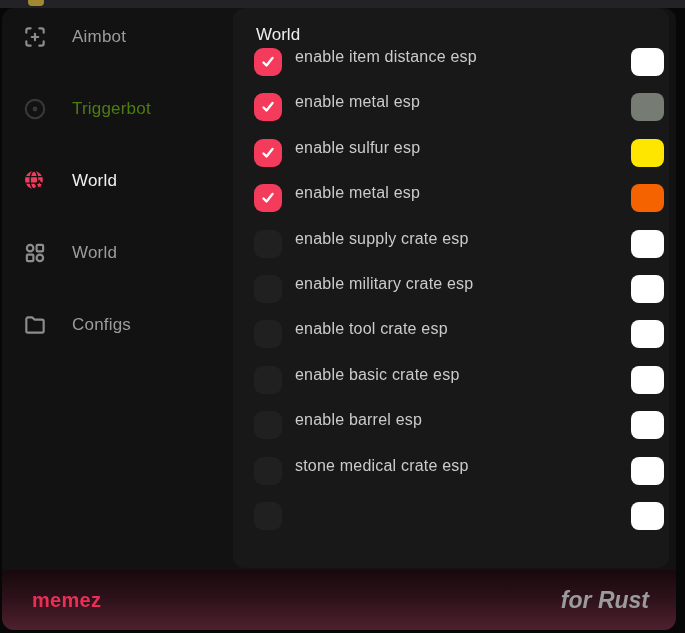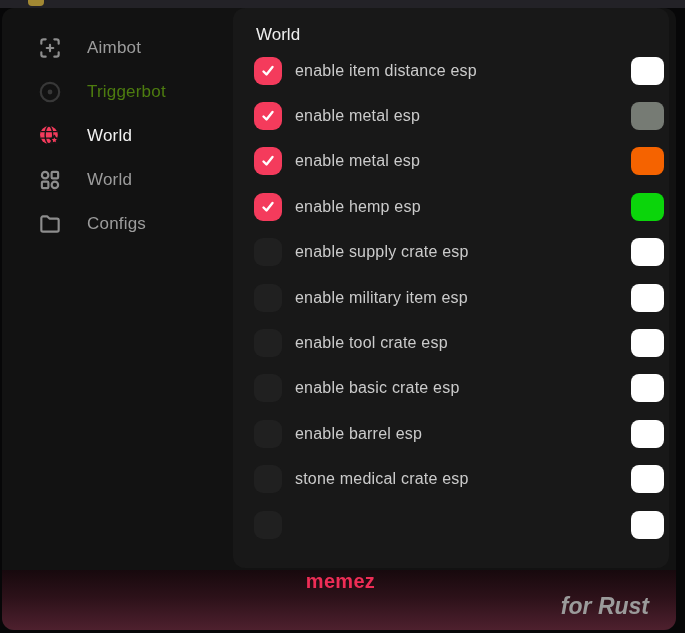--- a/index.html
+++ b/index.html
@@ -11,50 +11,50 @@
   }
   .top-strip{position:absolute;left:0;top:0;width:685px;height:8px;background:#232227;}
   .top-artifact{position:absolute;left:28px;top:0;width:16px;height:6px;border-radius:0 0 4px 4px;background:#b99a36;opacity:.85;}
 
   .app-window{
     position:absolute;left:2px;top:8px;width:674px;height:622px;
     background:#121212;border-radius:12px;overflow:hidden;
   }
 
   
-  .sidebar{position:absolute;left:15px;top:0;width:231px;height:560px;padding-top:20px;display:flex;flex-direction:column;gap:4px;}
+  .sidebar{position:absolute;left:0;top:0;width:231px;height:560px;padding-top:9px;display:flex;flex-direction:column;gap:32px;}
   .side-item{height:40px;display:flex;align-items:center;padding-left:20px;cursor:pointer;}
   .side-item .icn{width:26px;height:26px;flex:0 0 26px;display:flex;align-items:center;justify-content:center;}
   .side-item .icn svg{width:26px;height:26px;}
   .side-item .lbl{margin-left:24px;font-size:17px;color:#9c9c9c;letter-spacing:.2px;}
   .side-item.dim .lbl{color:#4d7c0f;}
   .side-item.active .lbl{color:#f1f1f1;font-weight:400;}
 
   
   .panel{
     position:absolute;left:231px;top:0;width:436px;height:560px;
     background:#181818;border-radius:12px;overflow:hidden;
   }
   .panel-title{padding:15px 0 0 23px;font-size:17px;line-height:24px;color:#ededed;font-weight:400;}
   .rows{margin-top:1px;}
-  .esp-row{height:45.4px;display:flex;align-items:center;padding:0 5px 0 21px;}
+  .esp-row{height:45.4px;display:flex;align-items:flex-start;padding:0 5px 0 21px;}
   .cbox{
     width:28px;height:28px;border-radius:9px;background:#202020;flex:0 0 28px;
     display:flex;align-items:center;justify-content:center;cursor:pointer;
   }
   .cbox.checked{background:#f43b5c;}
   .cbox svg{width:16px;height:16px;}
   .esp-label{margin-left:13px;font-size:16px;color:#cbcbcb;letter-spacing:.2px;}
   .swatch{margin-left:auto;width:33px;height:28px;border-radius:8px;background:#fff;cursor:pointer;}
 
   
   .footer{
     position:absolute;left:0;bottom:0;width:100%;height:60px;
     background:linear-gradient(180deg,#17090d 0%,#2c1119 45%,#4e202e 100%);
-    display:flex;align-items:center;padding:0 27px 0 30px;flex-direction:column;
+    display:flex;align-items:center;padding:0 27px 0 30px;
   }
   .brand{font-size:20px;font-weight:700;color:#ee2d56;letter-spacing:.3px;}
   .tagline{margin-left:auto;font-size:23px;font-weight:700;font-style:italic;color:#9b9b9b;}
 </style>
 </head>
 <body>
 
 <div class="stage">
   <div class="top-strip"></div>
   <div class="top-artifact"></div>
@@ -135,50 +135,50 @@
   <div class="esp-row">
     <div class="cbox checked">
               <svg viewBox="0 0 16 16" fill="none" stroke="#ffffff" stroke-width="2.4" stroke-linecap="round" stroke-linejoin="round">
                 <path d="M3.5 8.5l3 3 6-7.5"></path>
               </svg>
             </div>
     <span class="esp-label">enable metal esp</span>
     <div class="swatch" style="background: rgb(118, 123, 116);"></div>
   </div>
 
+  <div class="esp-row">
+    <div class="cbox checked">
+              <svg viewBox="0 0 16 16" fill="none" stroke="#ffffff" stroke-width="2.4" stroke-linecap="round" stroke-linejoin="round">
+                <path d="M3.5 8.5l3 3 6-7.5"></path>
+              </svg>
+            </div>
+    <span class="esp-label">enable sulfur esp</span>
+    <div class="swatch" style="background: rgb(255, 230, 0);"></div>
+  </div>
 
   <div class="esp-row">
     <div class="cbox checked">
               <svg viewBox="0 0 16 16" fill="none" stroke="#ffffff" stroke-width="2.4" stroke-linecap="round" stroke-linejoin="round">
                 <path d="M3.5 8.5l3 3 6-7.5"></path>
               </svg>
             </div>
     <span class="esp-label">enable metal esp</span>
     <div class="swatch" style="background: rgb(245, 99, 0);"></div>
   </div>
 
-  <div class="esp-row">
-    <div class="cbox checked">
-              <svg viewBox="0 0 16 16" fill="none" stroke="#ffffff" stroke-width="2.4" stroke-linecap="round" stroke-linejoin="round">
-                <path d="M3.5 8.5l3 3 6-7.5"></path>
-              </svg>
-            </div>
-    <span class="esp-label">enable hemp esp</span>
-    <div class="swatch" style="background: rgb(11, 213, 11);"></div>
-  </div>
 
   <div class="esp-row">
     <div class="cbox"></div>
     <span class="esp-label">enable supply crate esp</span>
     <div class="swatch" style="background: rgb(255, 255, 255);"></div>
   </div>
 
   <div class="esp-row">
     <div class="cbox"></div>
-    <span class="esp-label">enable military item esp</span>
+    <span class="esp-label">enable military crate esp</span>
     <div class="swatch" style="background: rgb(255, 255, 255);"></div>
   </div>
 
   <div class="esp-row">
     <div class="cbox"></div>
     <span class="esp-label">enable tool crate esp</span>
     <div class="swatch" style="background: rgb(255, 255, 255);"></div>
   </div>
 
   <div class="esp-row">

